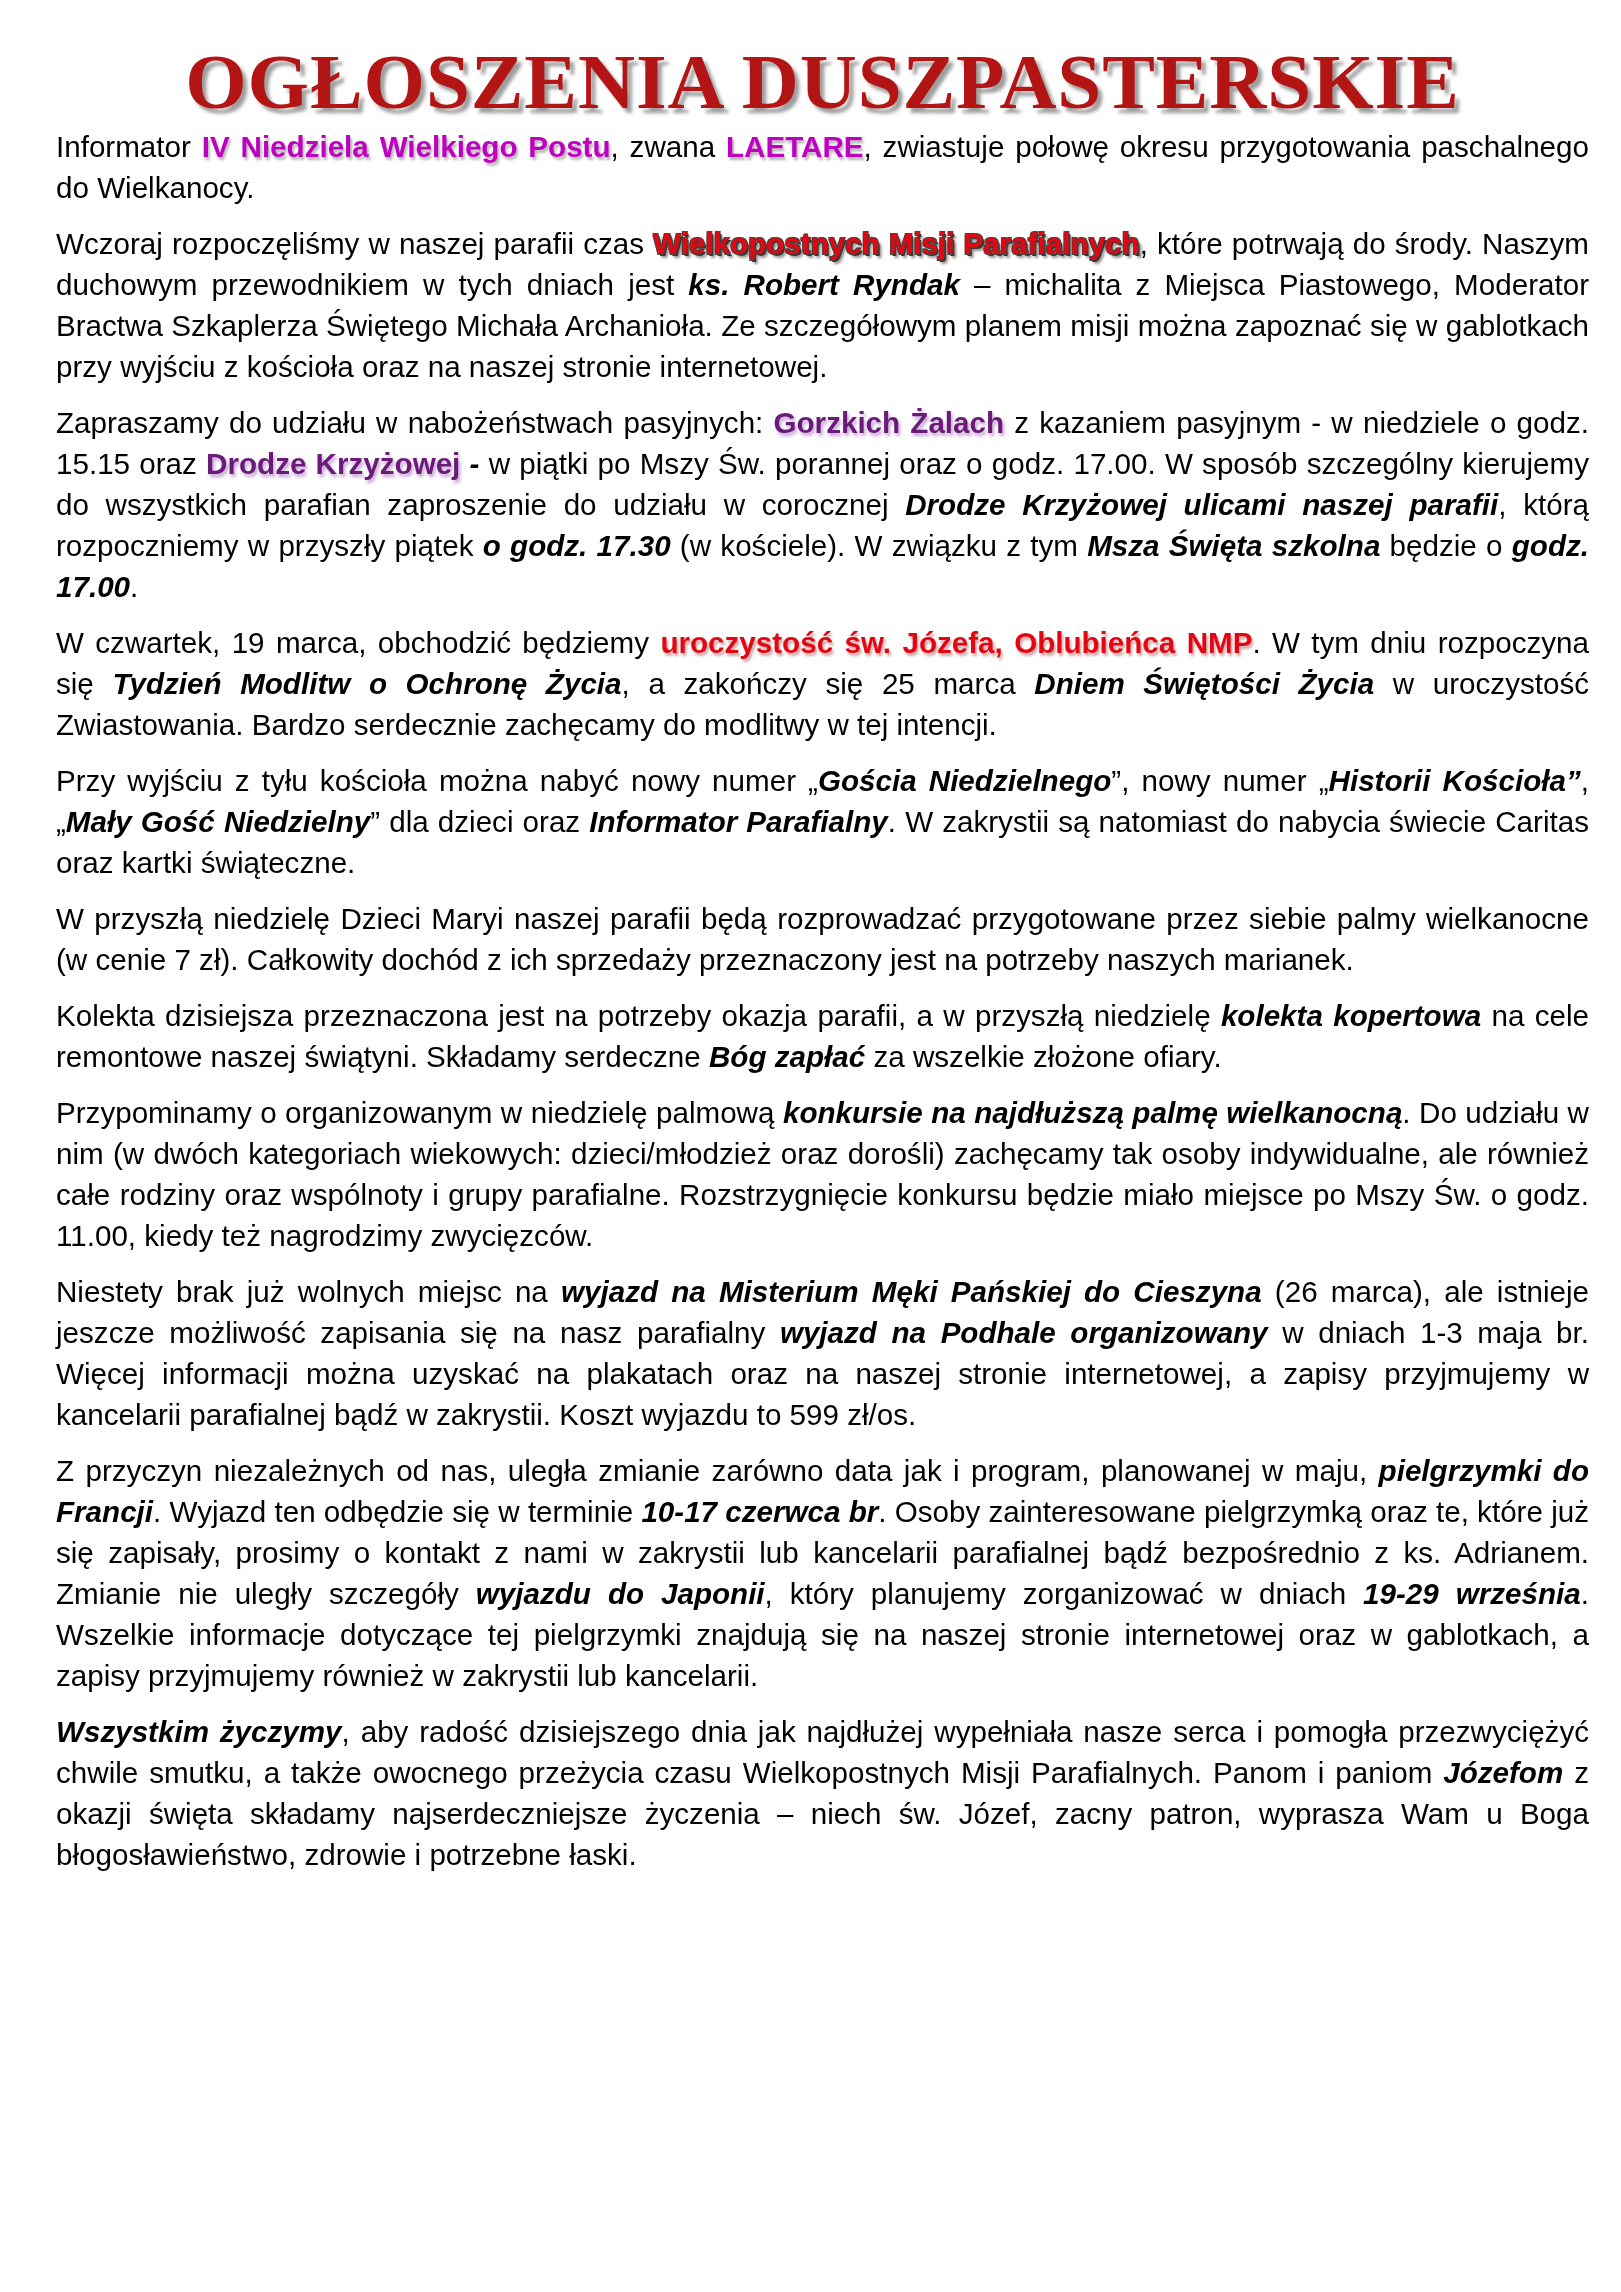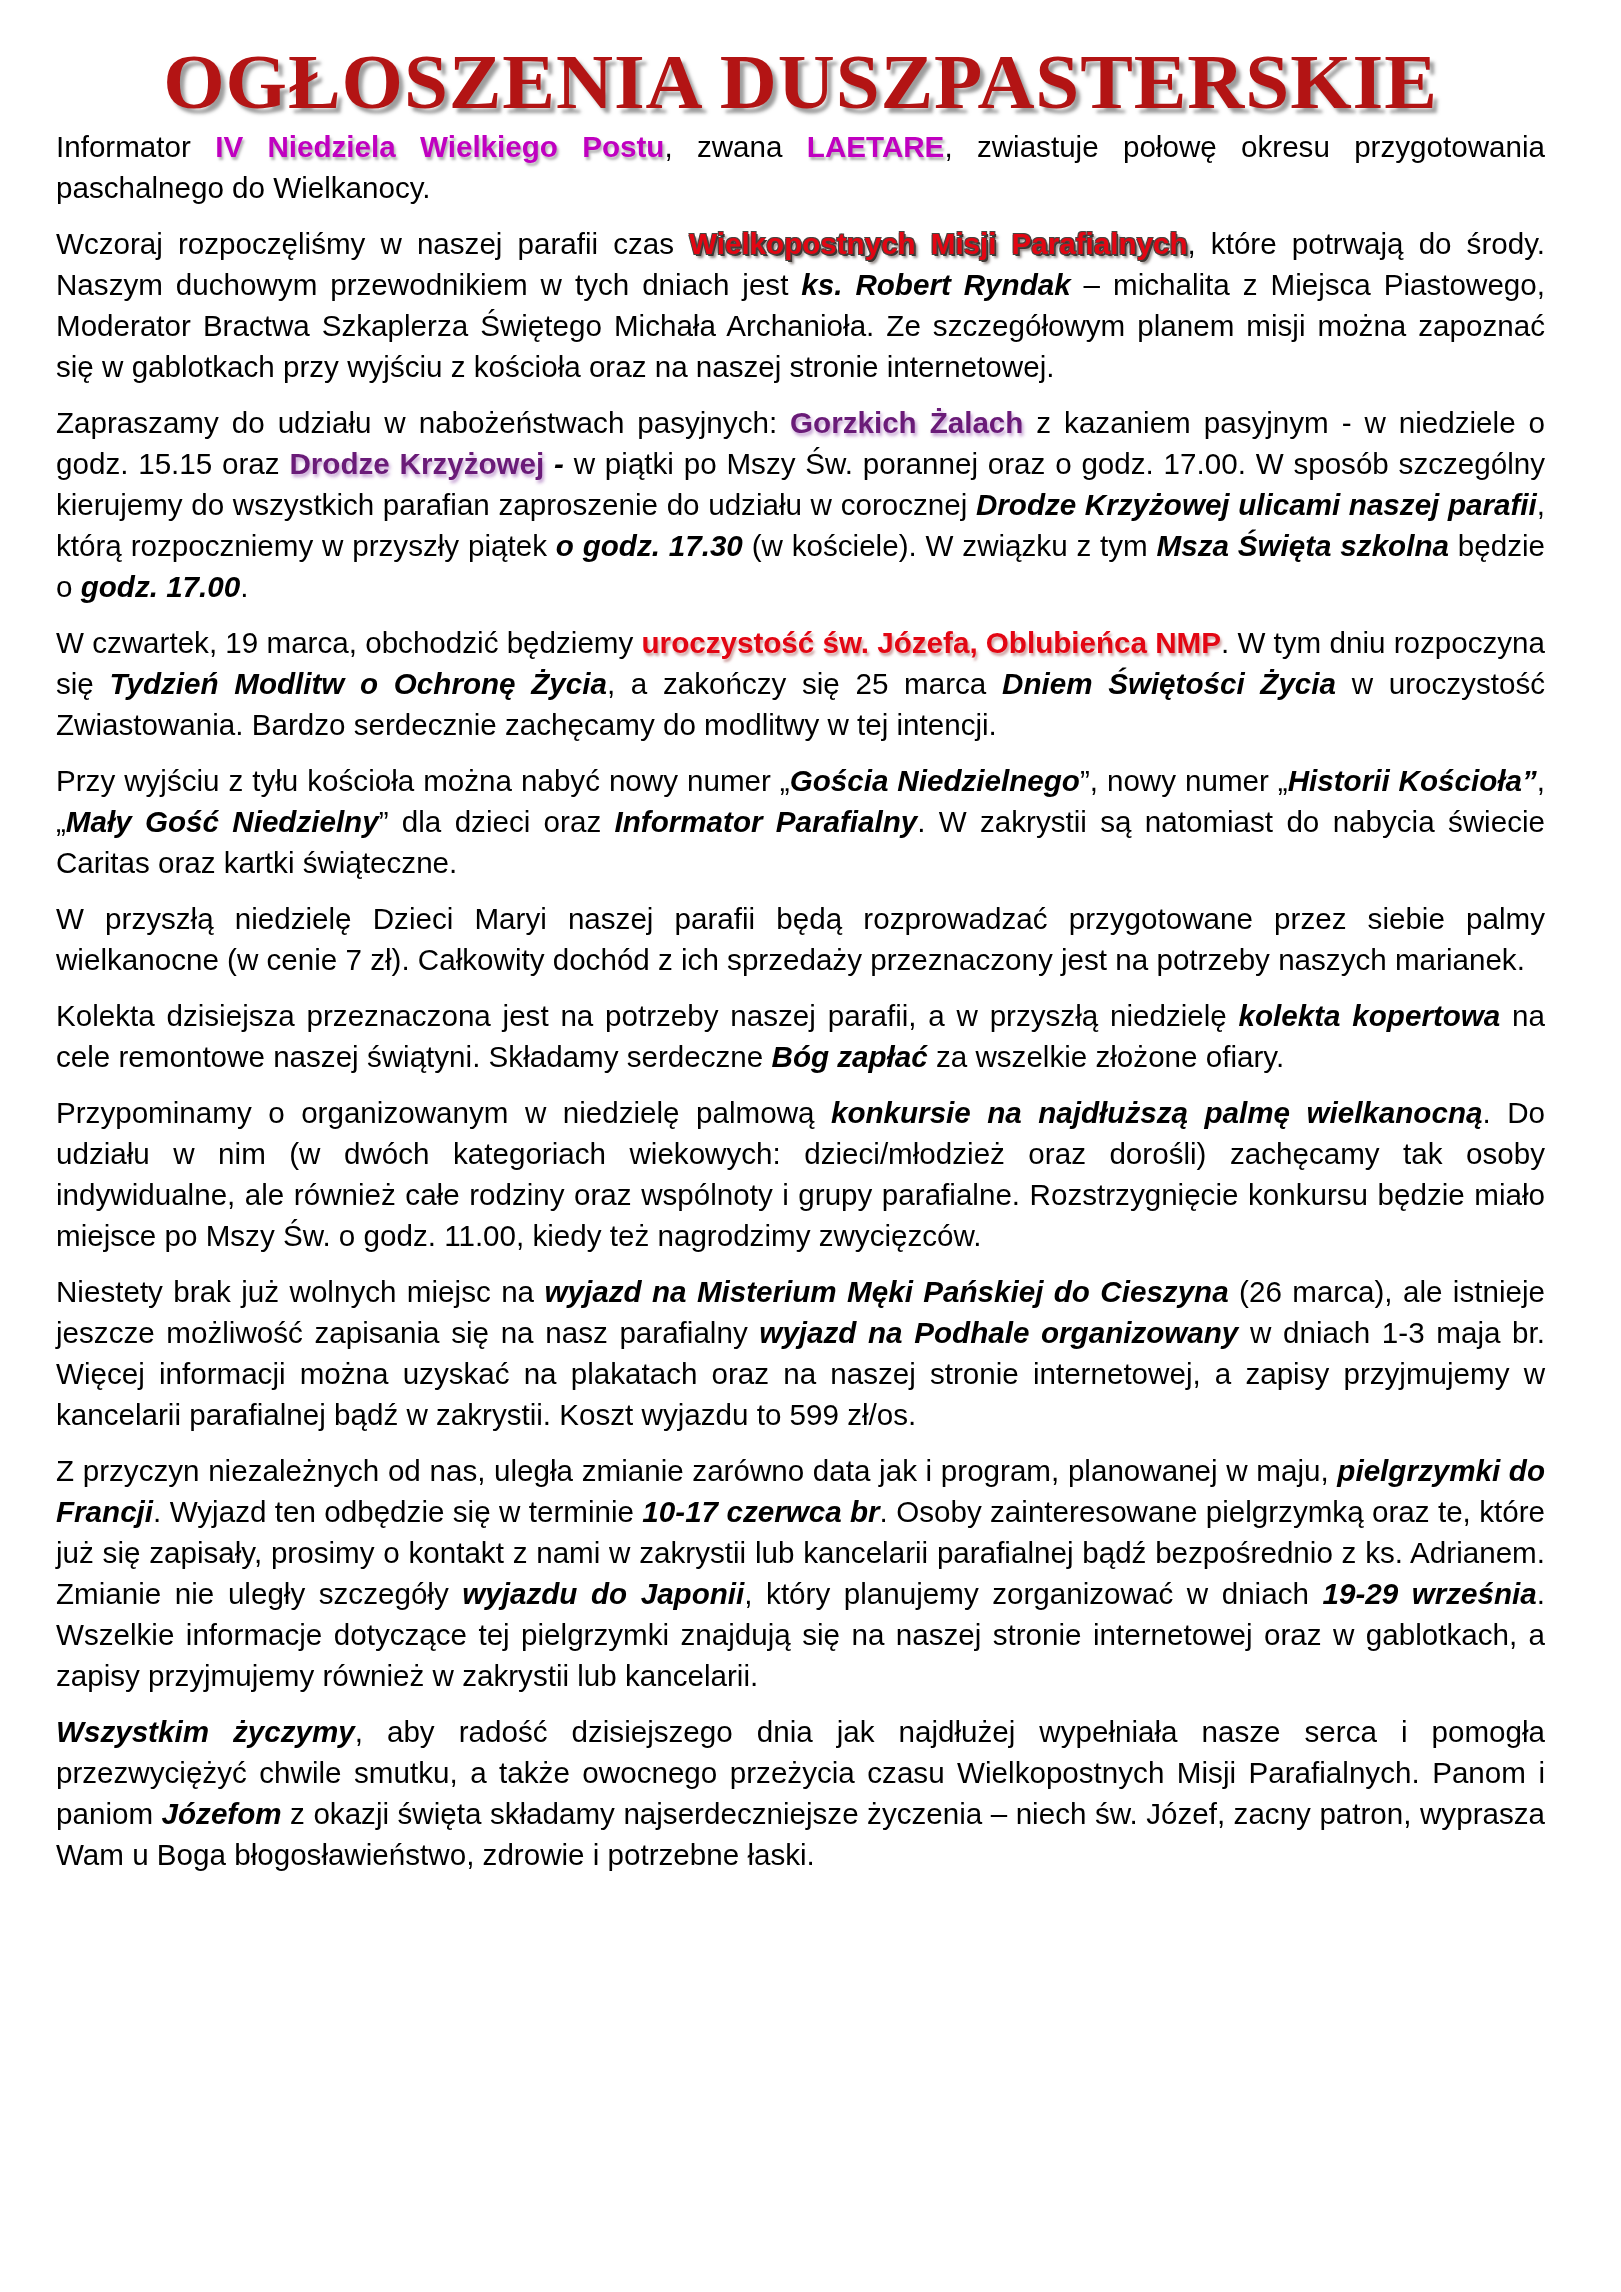--- a/index.html
+++ b/index.html
@@ -13,21 +13,21 @@
   html,body{margin:0;padding:0;background:#ffffff;}
   body{
     width:1621px;height:2293px;
     font-family:"Liberation Sans","DejaVu Sans",sans-serif;
     color:var(--body-black);
     overflow:hidden;
   }
   .page{
     box-sizing:border-box;
     width:1621px;height:2293px;
-    padding:25px 76px 0 56px;
+    padding:25px 32px 0 56px;
   }
   .title{
     font-family:"Liberation Serif","DejaVu Serif",serif;
     font-weight:bold;
     font-size:79px;
     line-height:1.12;
     color:var(--title-red);
     text-align:center;
     letter-spacing:0.9px;
     margin:12.5px 0 0 0;
@@ -84,20 +84,20 @@
 
 <div class="page">
   <h1 class="title">OGŁOSZENIA DUSZPASTERSKIE</h1>
   <div class="content">
       <p class="para"><span class="run n">Informator </span><span class="run magenta">IV Niedziela Wielkiego Postu</span><span class="run n">, zwana </span><span class="run magenta">LAETARE</span><span class="run n">, zwiastuje połowę okresu przygotowania paschalnego do Wielkanocy.</span></p>
       <p class="para"><span class="run n">Wczoraj rozpoczęliśmy w naszej parafii czas </span><span class="run red-outline">Wielkopostnych Misji Parafialnych</span><span class="run n">, które potrwają do środy. Naszym duchowym przewodnikiem w tych dniach jest </span><span class="run b">ks. Robert Ryndak</span><span class="run n"> – michalita z Miejsca Piastowego, Moderator Bractwa Szkaplerza Świętego Michała Archanioła. Ze szczegółowym planem misji można zapoznać się w gablotkach przy wyjściu z kościoła oraz na naszej stronie internetowej.</span></p>
       <p class="para"><span class="run n">Zapraszamy do udziału w nabożeństwach pasyjnych: </span><span class="run purple">Gorzkich Żalach</span><span class="run n"> z kazaniem pasyjnym - w niedziele o godz. 15.15 oraz </span><span class="run purple">Drodze Krzyżowej</span><span class="run b"> -</span><span class="run n"> w piątki po Mszy Św. porannej oraz o godz. 17.00. W sposób szczególny kierujemy do wszystkich parafian zaproszenie do udziału w corocznej </span><span class="run b">Drodze Krzyżowej ulicami naszej parafii</span><span class="run n">, którą rozpoczniemy w przyszły piątek </span><span class="run b">o godz. 17.30</span><span class="run n"> (w kościele). W związku z tym </span><span class="run b">Msza Święta szkolna</span><span class="run n"> będzie o </span><span class="run b">godz. 17.00</span><span class="run n">.</span></p>
       <p class="para"><span class="run n">W czwartek, 19 marca, obchodzić będziemy </span><span class="run red">uroczystość św. Józefa, Oblubieńca NMP</span><span class="run n">. W tym dniu rozpoczyna się </span><span class="run b">Tydzień Modlitw o Ochronę Życia</span><span class="run n">, a zakończy się 25 marca </span><span class="run b">Dniem Świętości Życia</span><span class="run n"> w uroczystość Zwiastowania. Bardzo serdecznie zachęcamy do modlitwy w tej intencji.</span></p>
       <p class="para"><span class="run n">Przy wyjściu z tyłu kościoła można nabyć nowy numer „</span><span class="run b">Gościa Niedzielnego</span><span class="run n">”, nowy numer „</span><span class="run b">Historii Kościoła”</span><span class="run n">, „</span><span class="run b">Mały Gość Niedzielny</span><span class="run n">” dla dzieci oraz </span><span class="run b">Informator Parafialny</span><span class="run n">. W zakrystii są natomiast do nabycia świecie Caritas oraz kartki świąteczne.</span></p>
       <p class="para"><span class="run n">W przyszłą niedzielę Dzieci Maryi naszej parafii będą rozprowadzać przygotowane przez siebie palmy wielkanocne (w cenie 7 zł). Całkowity dochód z ich sprzedaży przeznaczony jest na potrzeby naszych marianek.</span></p>
-      <p class="para"><span class="run n">Kolekta dzisiejsza przeznaczona jest na potrzeby naszej parafii, a w przyszłą niedzielę </span><span class="run b">kolekta kopertowa</span><span class="run n"> na cele remontowe naszej świątyni. Składamy serdeczne </span><span class="run b">Bóg zapłać</span><span class="run n"> za wszelkie złożone ofiary.</span></p>
+      <p class="para"><span class="run n">Kolekta dzisiejsza przeznaczona jest na potrzeby okazja parafii, a w przyszłą niedzielę </span><span class="run b">kolekta kopertowa</span><span class="run n"> na cele remontowe naszej świątyni. Składamy serdeczne </span><span class="run b">Bóg zapłać</span><span class="run n"> za wszelkie złożone ofiary.</span></p>
       <p class="para"><span class="run n">Przypominamy o organizowanym w niedzielę palmową </span><span class="run b">konkursie na najdłuższą palmę wielkanocną</span><span class="run n">. Do udziału w nim (w dwóch kategoriach wiekowych: dzieci/młodzież oraz dorośli) zachęcamy tak osoby indywidualne, ale również całe rodziny oraz wspólnoty i grupy parafialne. Rozstrzygnięcie konkursu będzie miało miejsce po Mszy Św. o godz. 11.00, kiedy też nagrodzimy zwycięzców.</span></p>
       <p class="para"><span class="run n">Niestety brak już wolnych miejsc na </span><span class="run b">wyjazd na Misterium Męki Pańskiej do Cieszyna</span><span class="run n"> (26 marca), ale istnieje jeszcze możliwość zapisania się na nasz parafialny </span><span class="run b">wyjazd na Podhale organizowany</span><span class="run n"> w dniach 1-3 maja br. Więcej informacji można uzyskać na plakatach oraz na naszej stronie internetowej, a zapisy przyjmujemy w kancelarii parafialnej bądź w zakrystii. Koszt wyjazdu to 599 zł/os.</span></p>
       <p class="para"><span class="run n">Z przyczyn niezależnych od nas, uległa zmianie zarówno data jak i program, planowanej w maju, </span><span class="run b">pielgrzymki do Francji</span><span class="run n">. Wyjazd ten odbędzie się w terminie </span><span class="run b">10-17 czerwca br</span><span class="run n">. Osoby zainteresowane pielgrzymką oraz te, które już się zapisały, prosimy o kontakt z nami w zakrystii lub kancelarii parafialnej bądź bezpośrednio z ks. Adrianem. Zmianie nie uległy szczegóły </span><span class="run b">wyjazdu do Japonii</span><span class="run n">, który planujemy zorganizować w dniach </span><span class="run b">19-29 września</span><span class="run n">. Wszelkie informacje dotyczące tej pielgrzymki znajdują się na naszej stronie internetowej oraz w gablotkach, a zapisy przyjmujemy również w zakrystii lub kancelarii.</span></p>
       <p class="para"><span class="run b">Wszystkim życzymy</span><span class="run n">, aby radość dzisiejszego dnia jak najdłużej wypełniała nasze serca i pomogła przezwyciężyć chwile smutku, a także owocnego przeżycia czasu Wielkopostnych Misji Parafialnych. Panom i paniom </span><span class="run b">Józefom</span><span class="run n"> z okazji święta składamy najserdeczniejsze życzenia – niech św. Józef, zacny patron, wyprasza Wam u Boga błogosławieństwo, zdrowie i potrzebne łaski.</span></p>
     </div>
 </div>
 
 
 </body></html>

